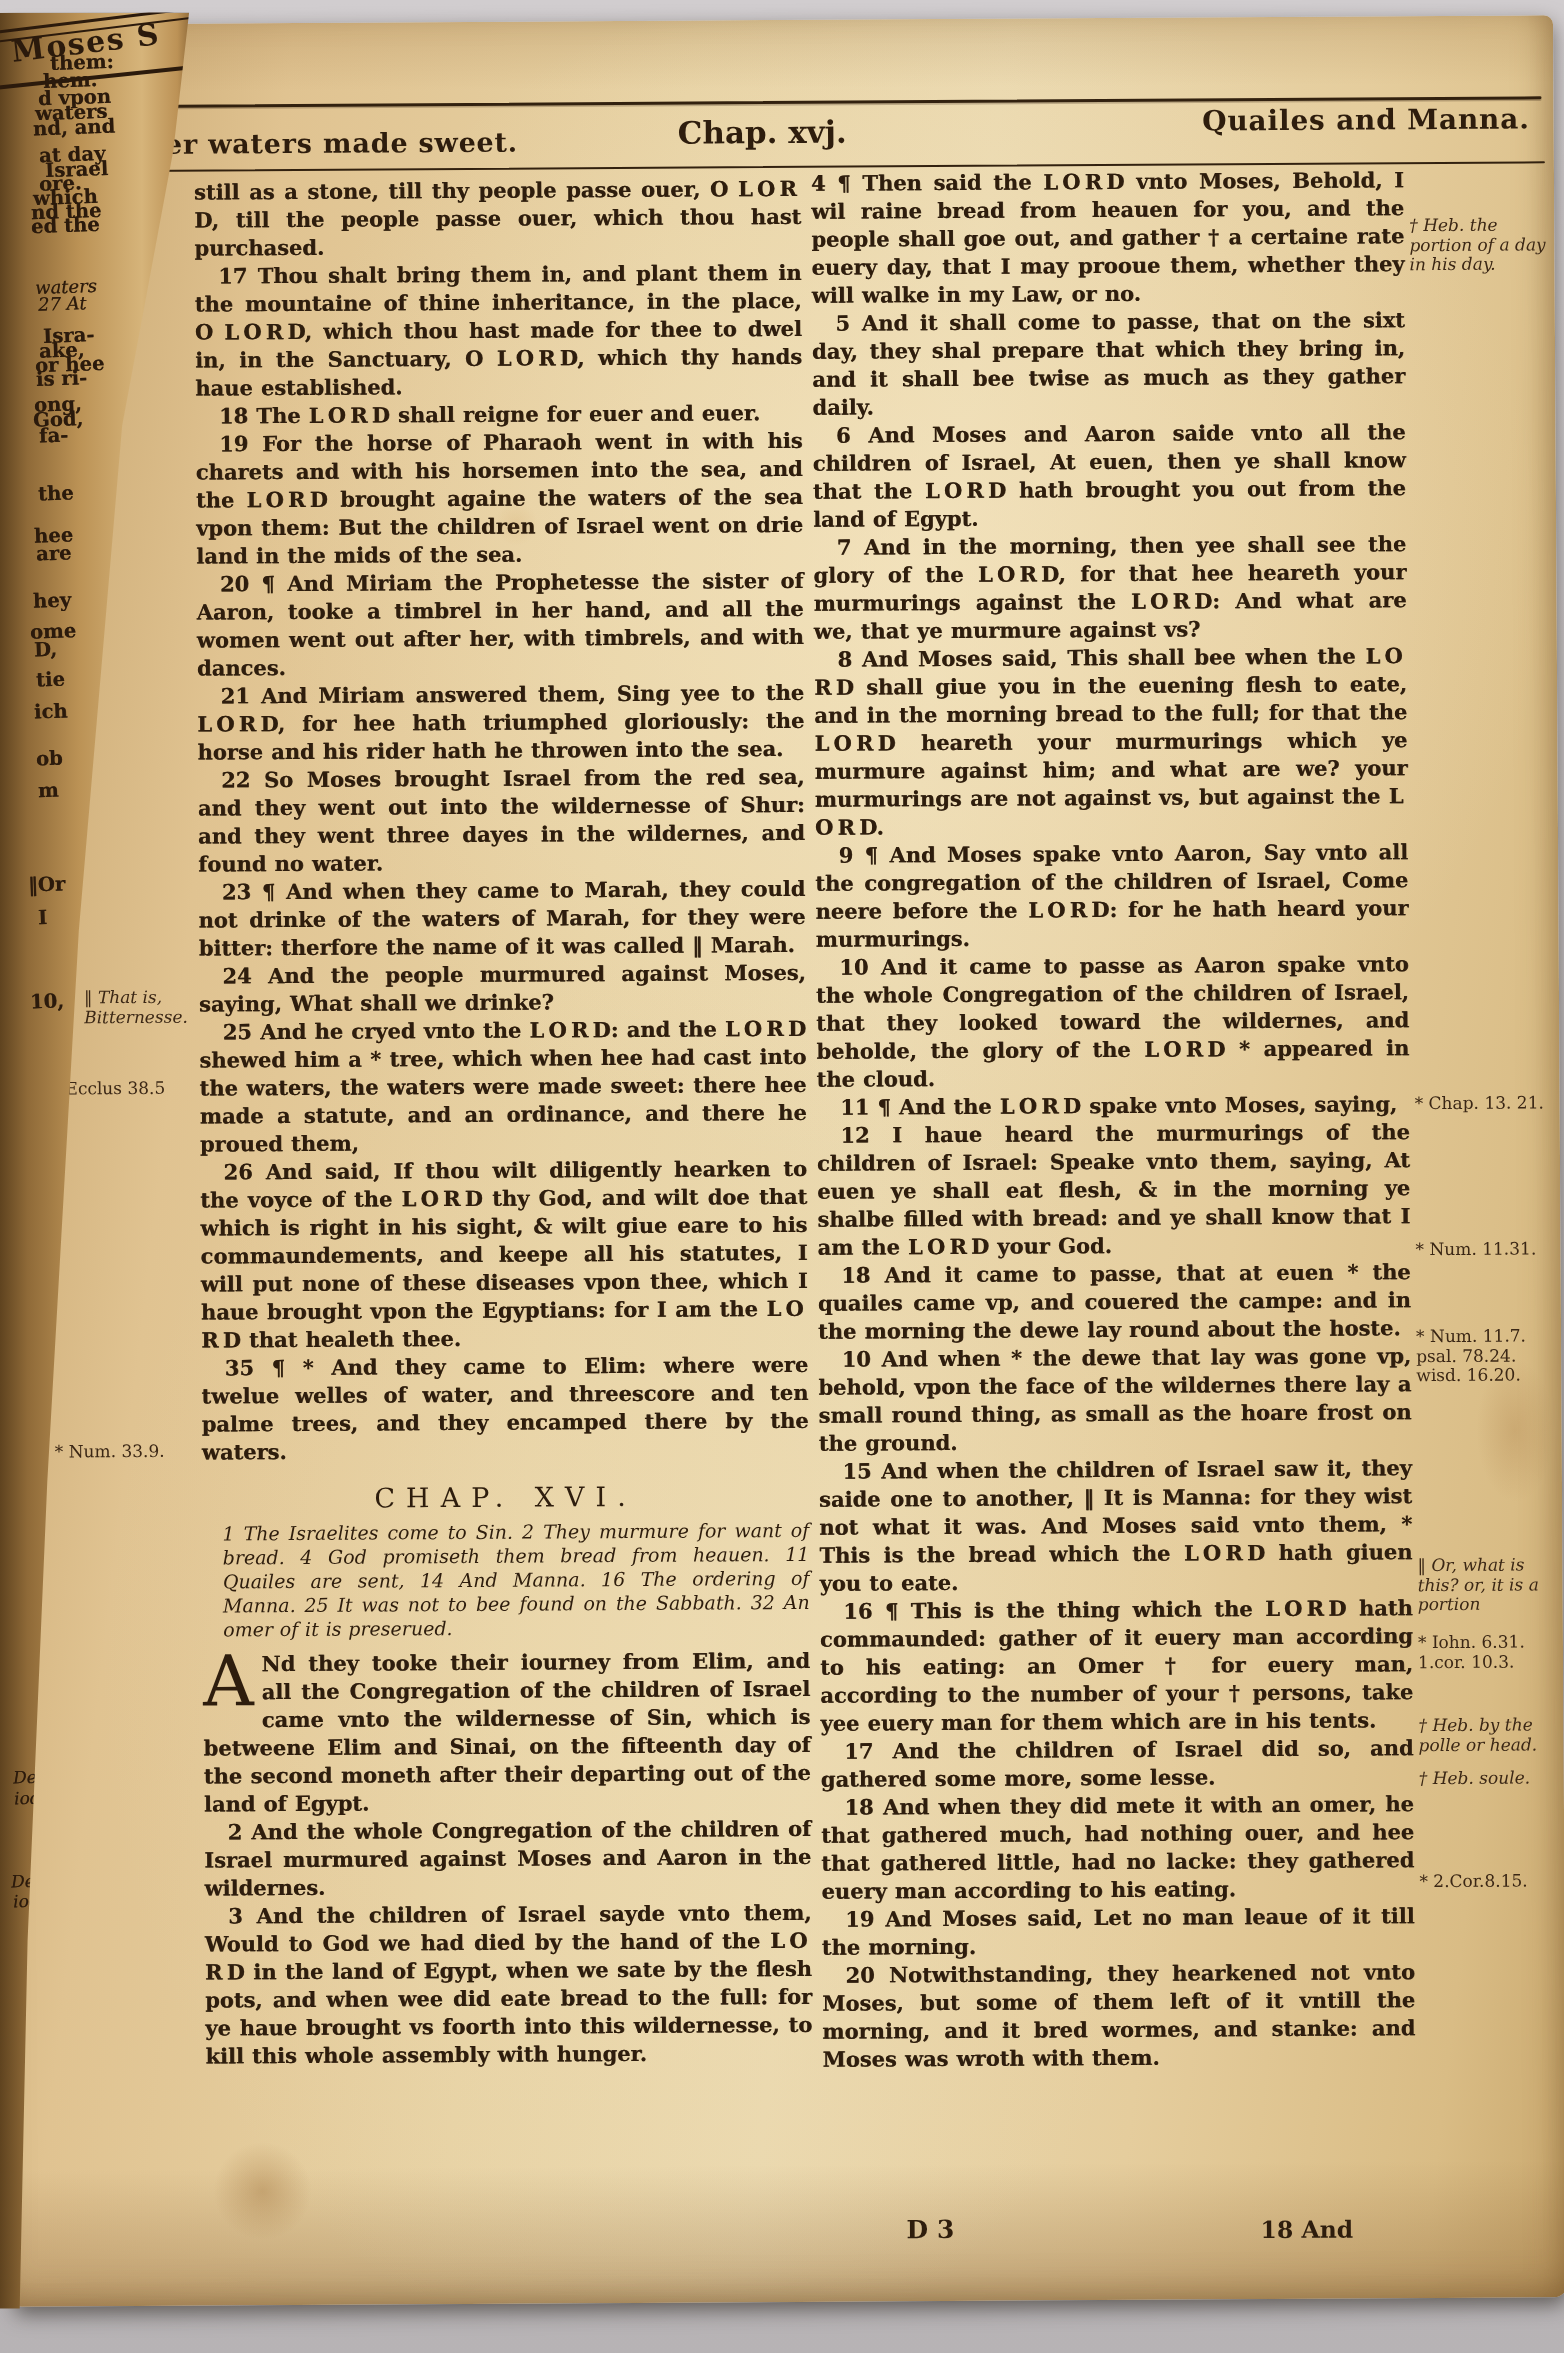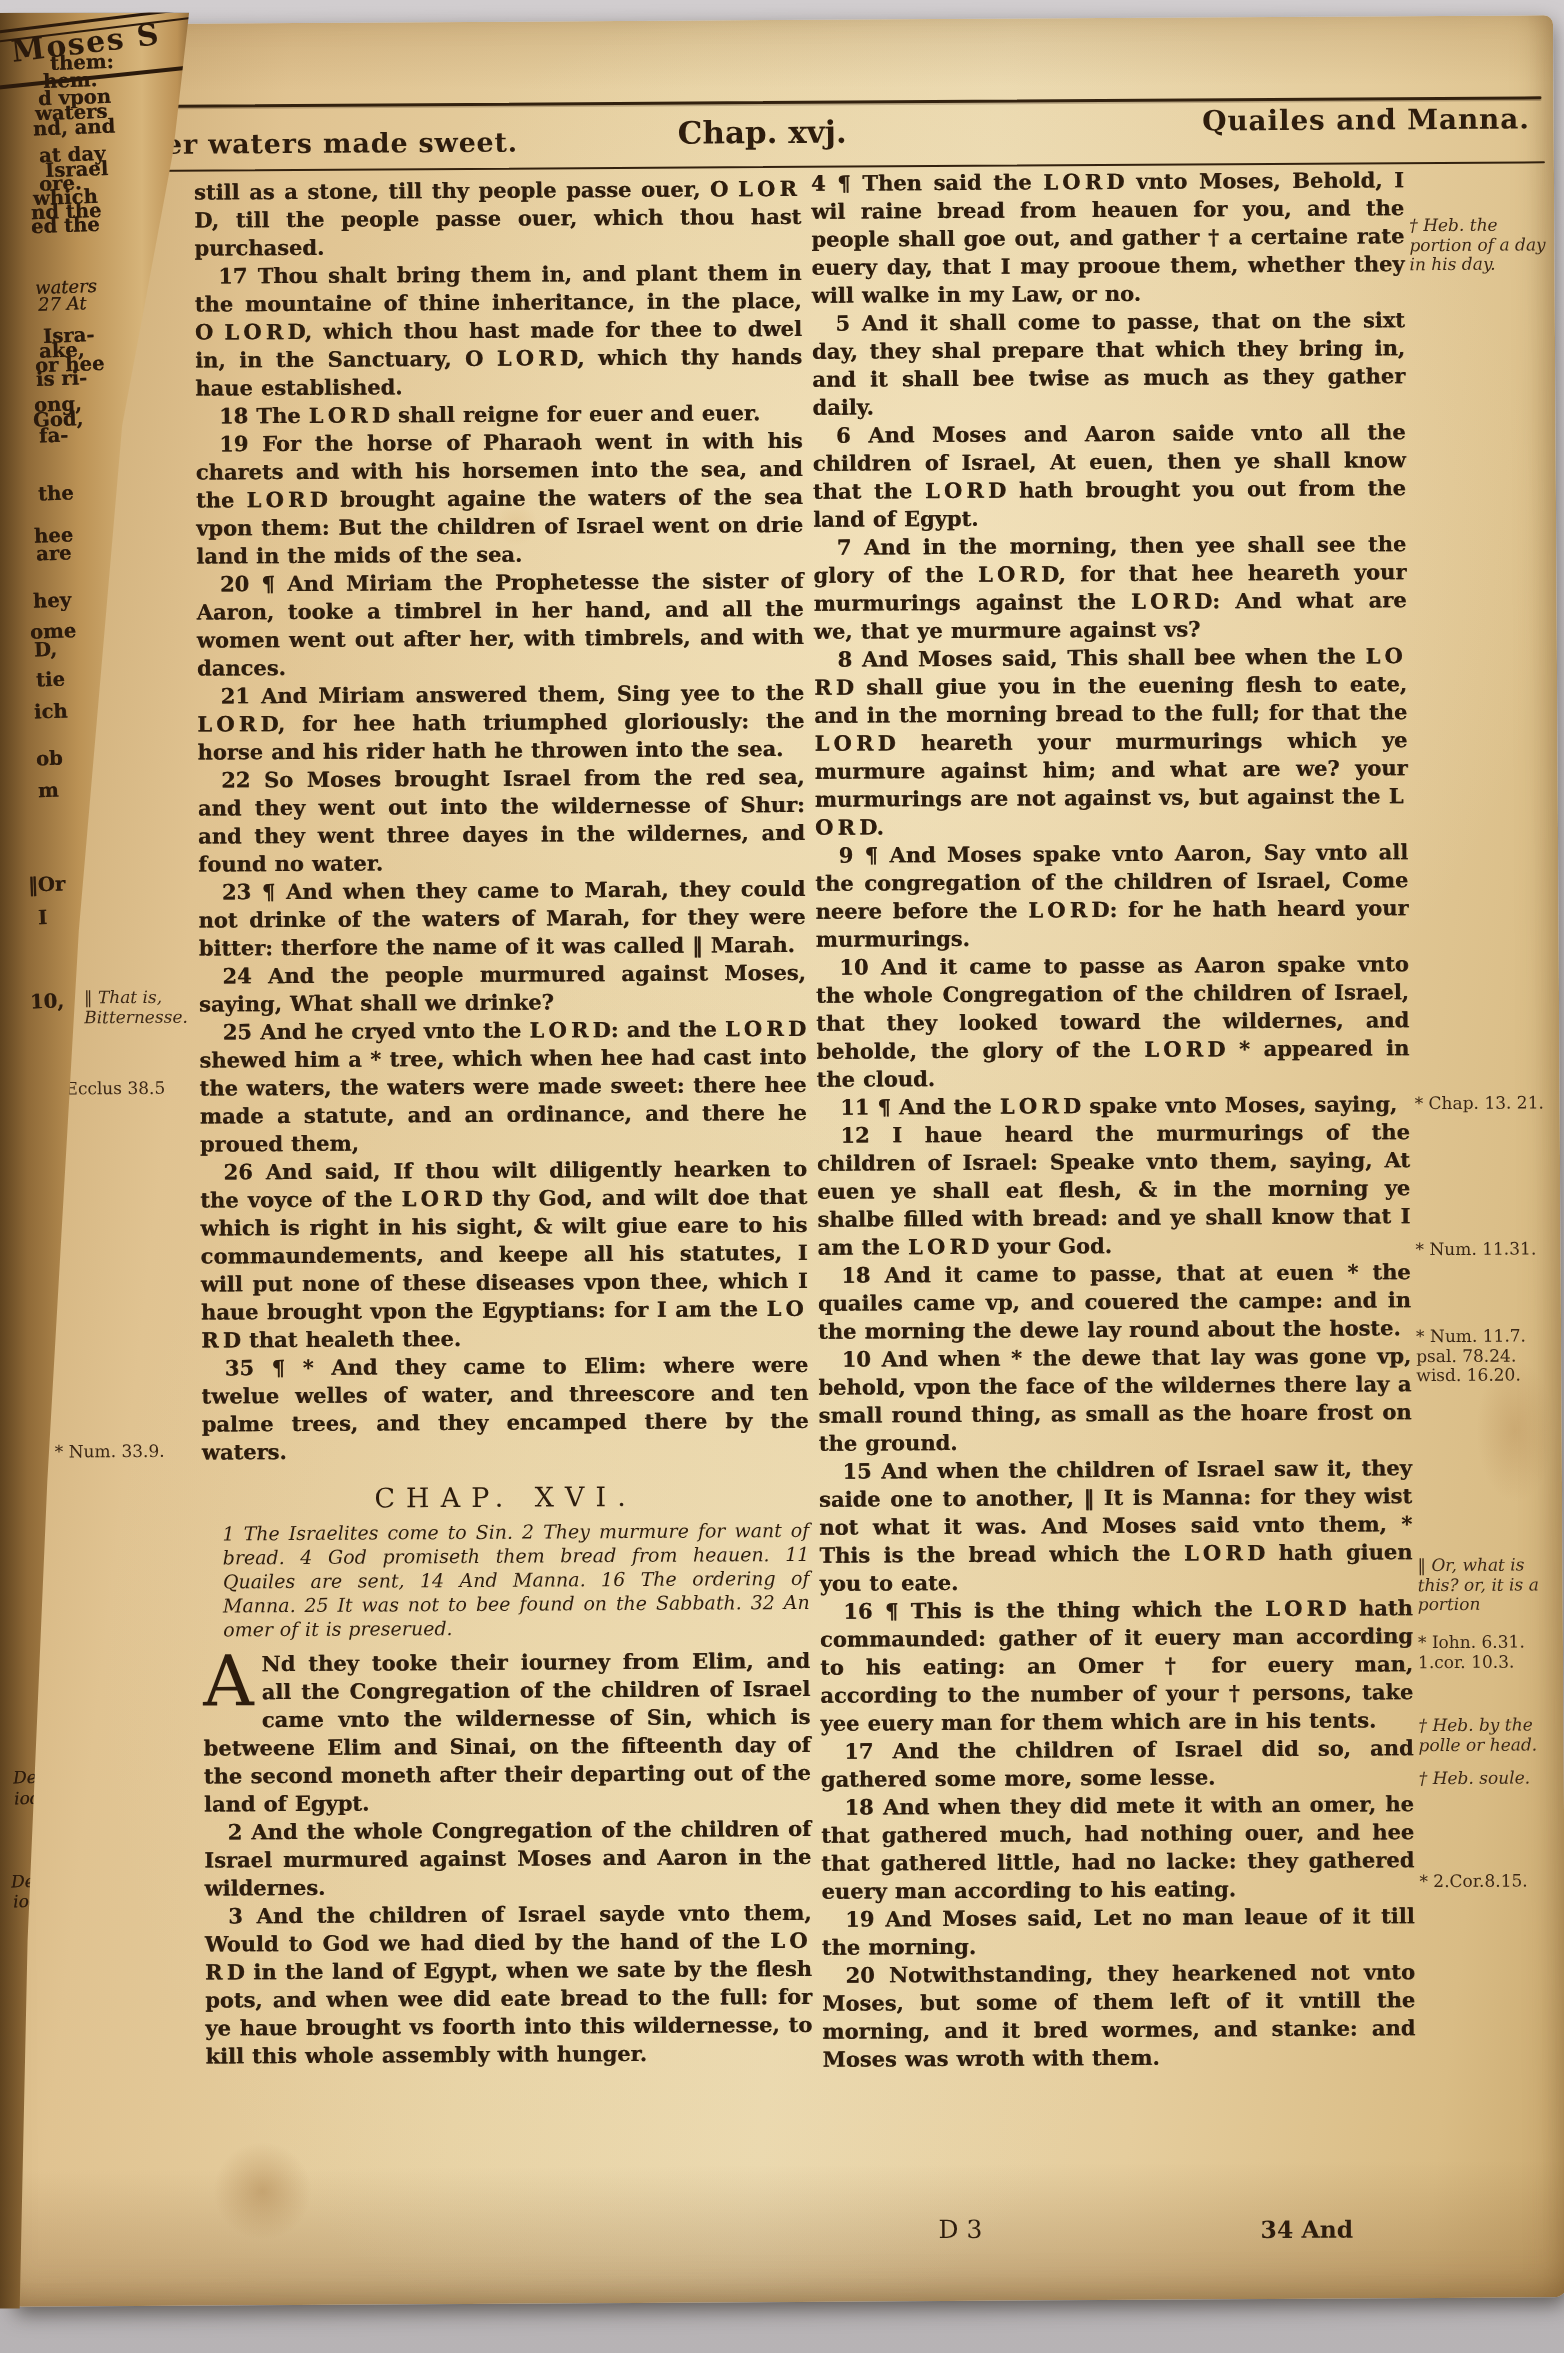--- a/index.html
+++ b/index.html
@@ -54,21 +54,21 @@
   .dropcap{float:left;font-size:70px;line-height:56px;font-weight:normal;
            margin:3.1px 7.8px 0 0;text-shadow:none;}
   .first{text-indent:0;}
 
   
   .mnote{position:absolute;font-size:17px;line-height:19.6px;color:#3b2715;
          font-weight:normal;text-align:left;}
   .it{font-style:italic;}
 
   
-  .sig{position:absolute;left:924px;top:2196px;font-size:25px;font-weight:normal;}
+  .sig{position:absolute;left:892px;top:2196px;font-size:25px;font-weight:bold;}
   .catch{position:absolute;left:1246px;top:2199px;font-size:23.5px;font-weight:bold;}
 
   
   .gutter{
     position:absolute;left:0;top:12.5px;width:197px;height:2296px;z-index:3;
     clip-path:polygon(0 0,96% 0,88% 6%,62% 18%,40% 40%,24% 64%,14% 84%,10% 100%,0 100%);
     background:
       linear-gradient(to right,#5f431f 0%,#8f6a38 14%,#bb9255 40%,#d6b47a 72%,#bc9256 90%,#7c592d 100%);
     filter:drop-shadow(5.5px 2.3px 7px rgba(60,40,15,.55));
     color:#2b1a0c;
@@ -149,21 +149,21 @@
     <div class="mnote" style="top:1078px;left:1407px;width:150px">* Chap. 13. 21.</div>
     <div class="mnote" style="top:1224px;left:1407px;width:150px">* Num. 11.31.</div>
     <div class="mnote" style="top:1311px;left:1407px;width:150px">* Num. 11.7. psal. 78.24. wisd. 16.20.</div>
     <div class="mnote it" style="top:1540px;left:1407px;width:150px">‖ Or, what is this? or, it is a portion</div>
     <div class="mnote" style="top:1617px;left:1407px;width:150px">* Iohn. 6.31. 1.cor. 10.3.</div>
     <div class="mnote it" style="top:1700px;left:1407px;width:150px">† Heb. by the polle or head.</div>
     <div class="mnote it" style="top:1753px;left:1407px;width:150px">† Heb. soule.</div>
     <div class="mnote" style="top:1856px;left:1407px;width:150px">* 2.Cor.8.15.</div>
 
     <div class="sig">D 3</div>
-    <div class="catch">34 And</div>
+    <div class="catch">18 And</div>
   </div>
 
   <div class="gutter">
     <div class="grule g1"></div>
     <div class="grule g2"></div>
     <div class="rh-prev">Moses S</div>
     <div class="grule g3"></div>
 
     <span class="frag" style="top:38px;left:50px">them:</span>
     <span class="frag" style="top:56px;left:43px">hem.</span>

